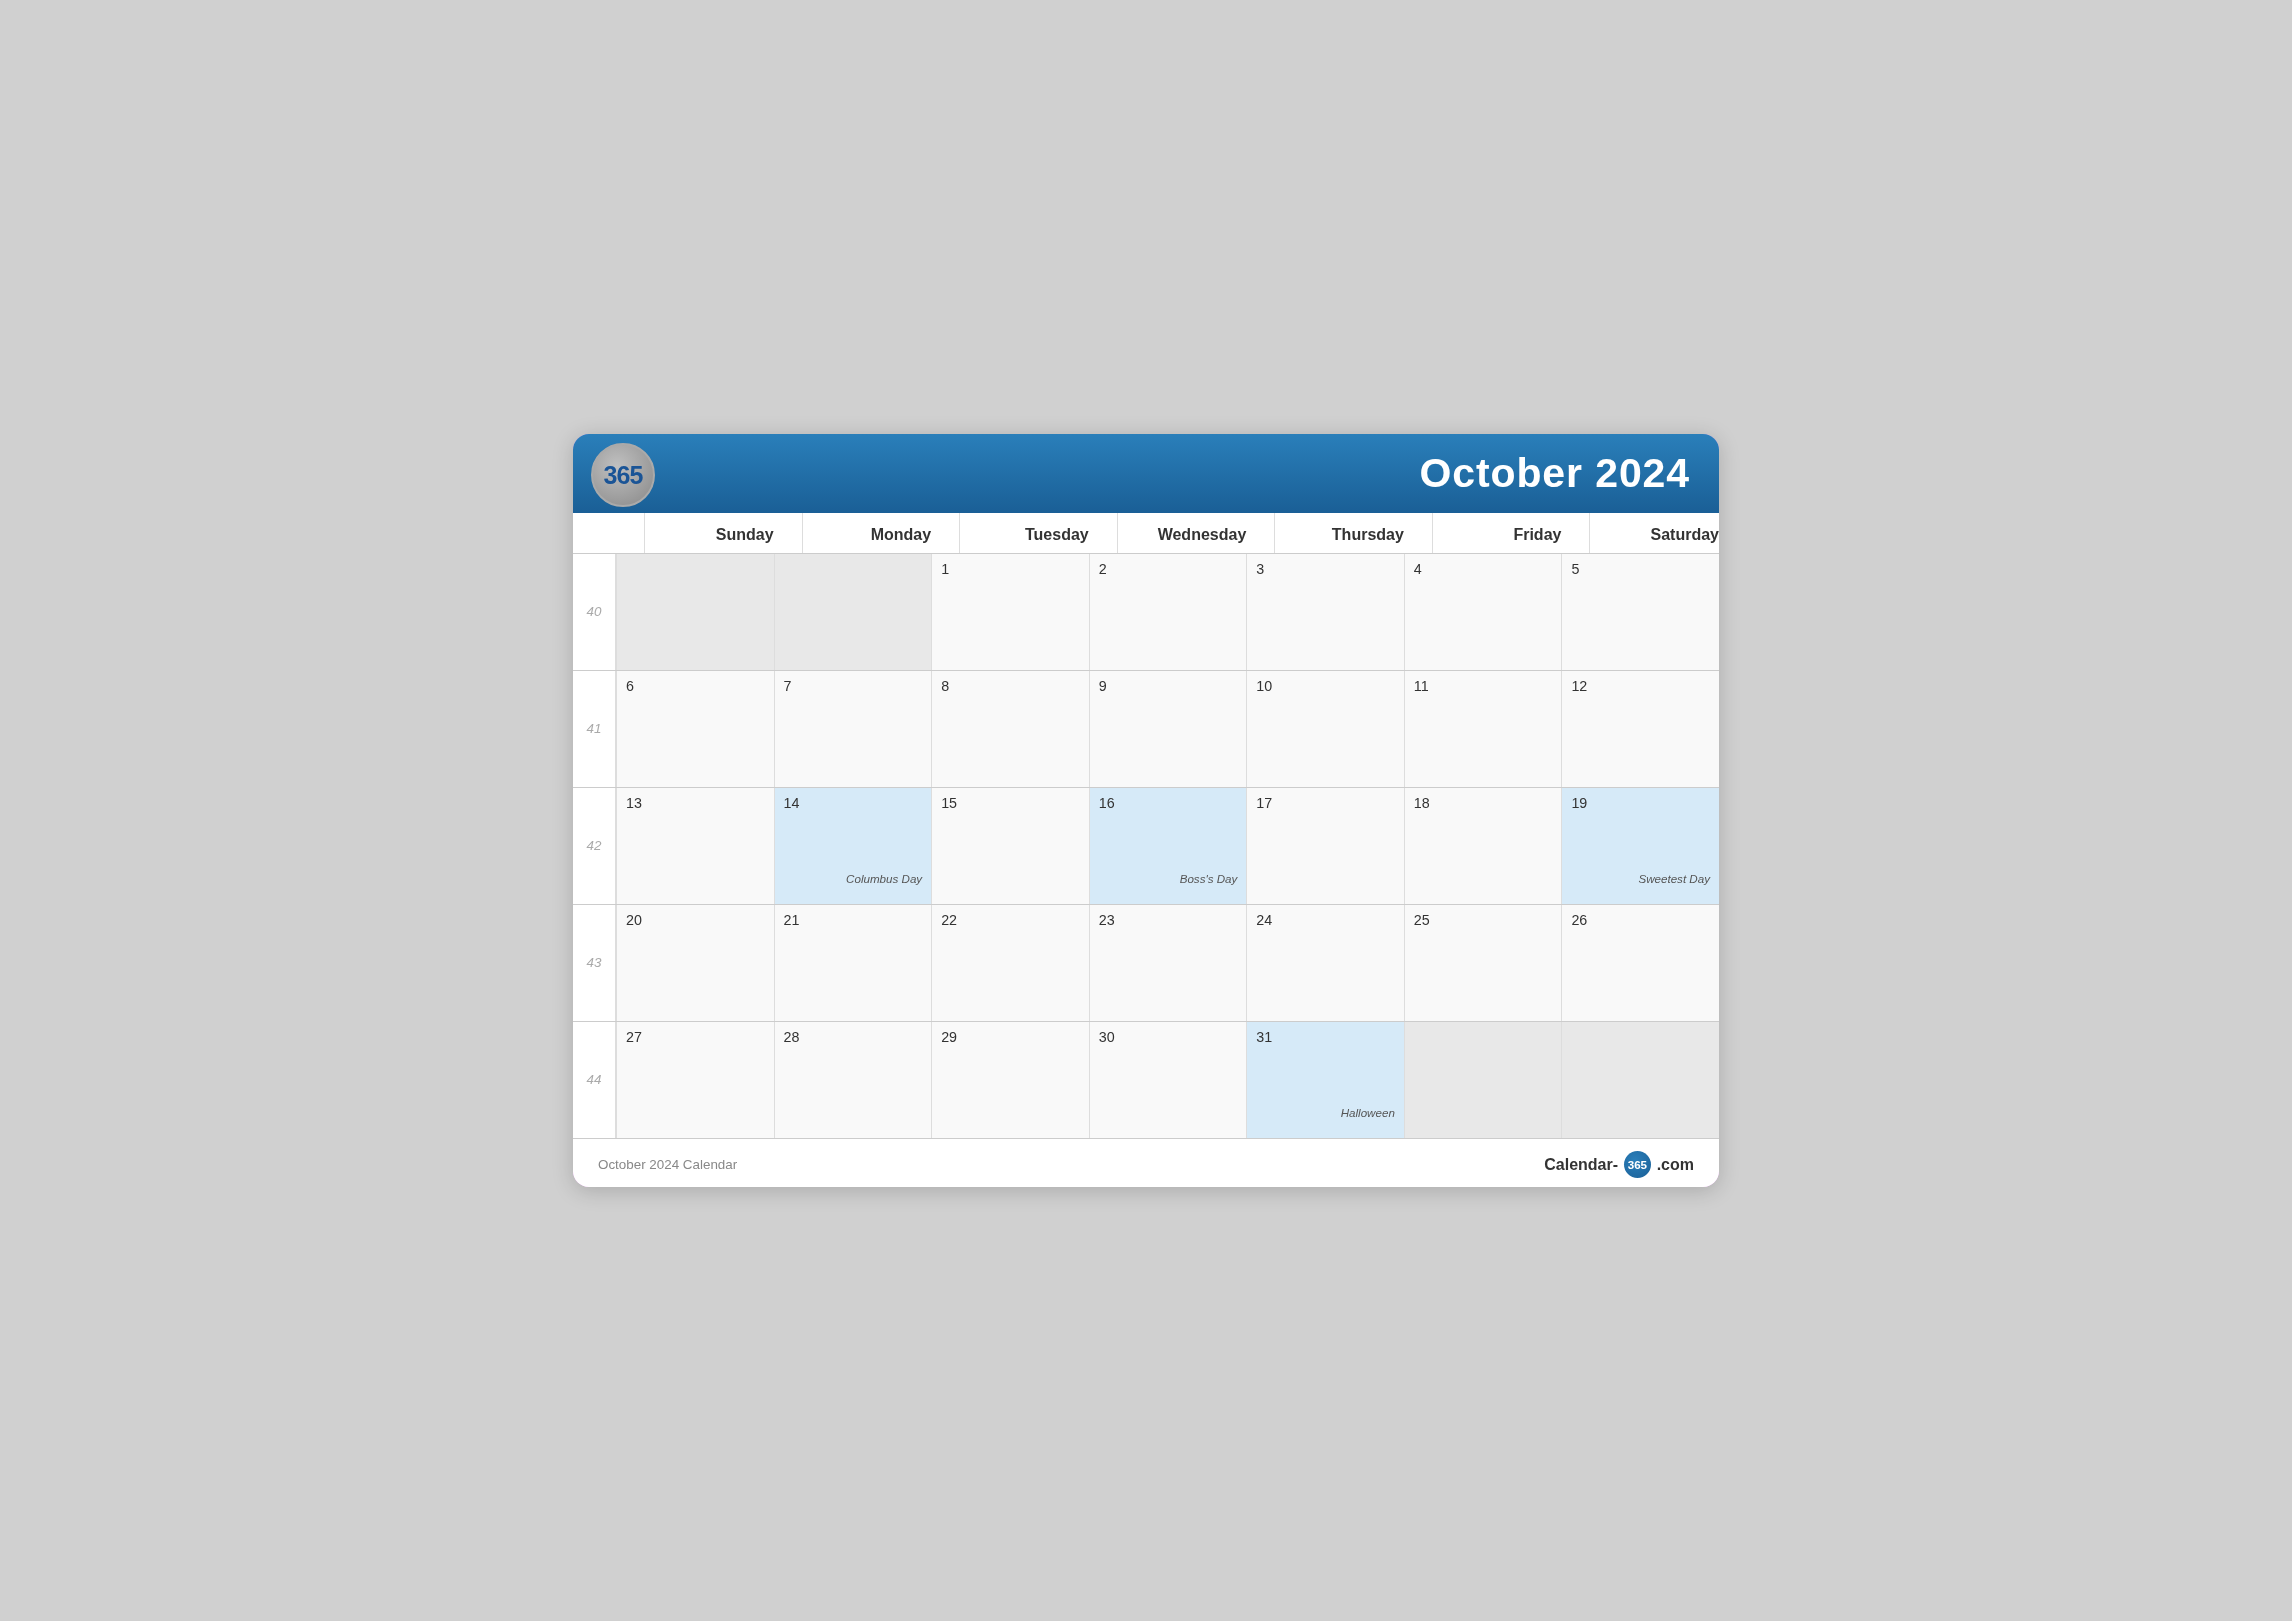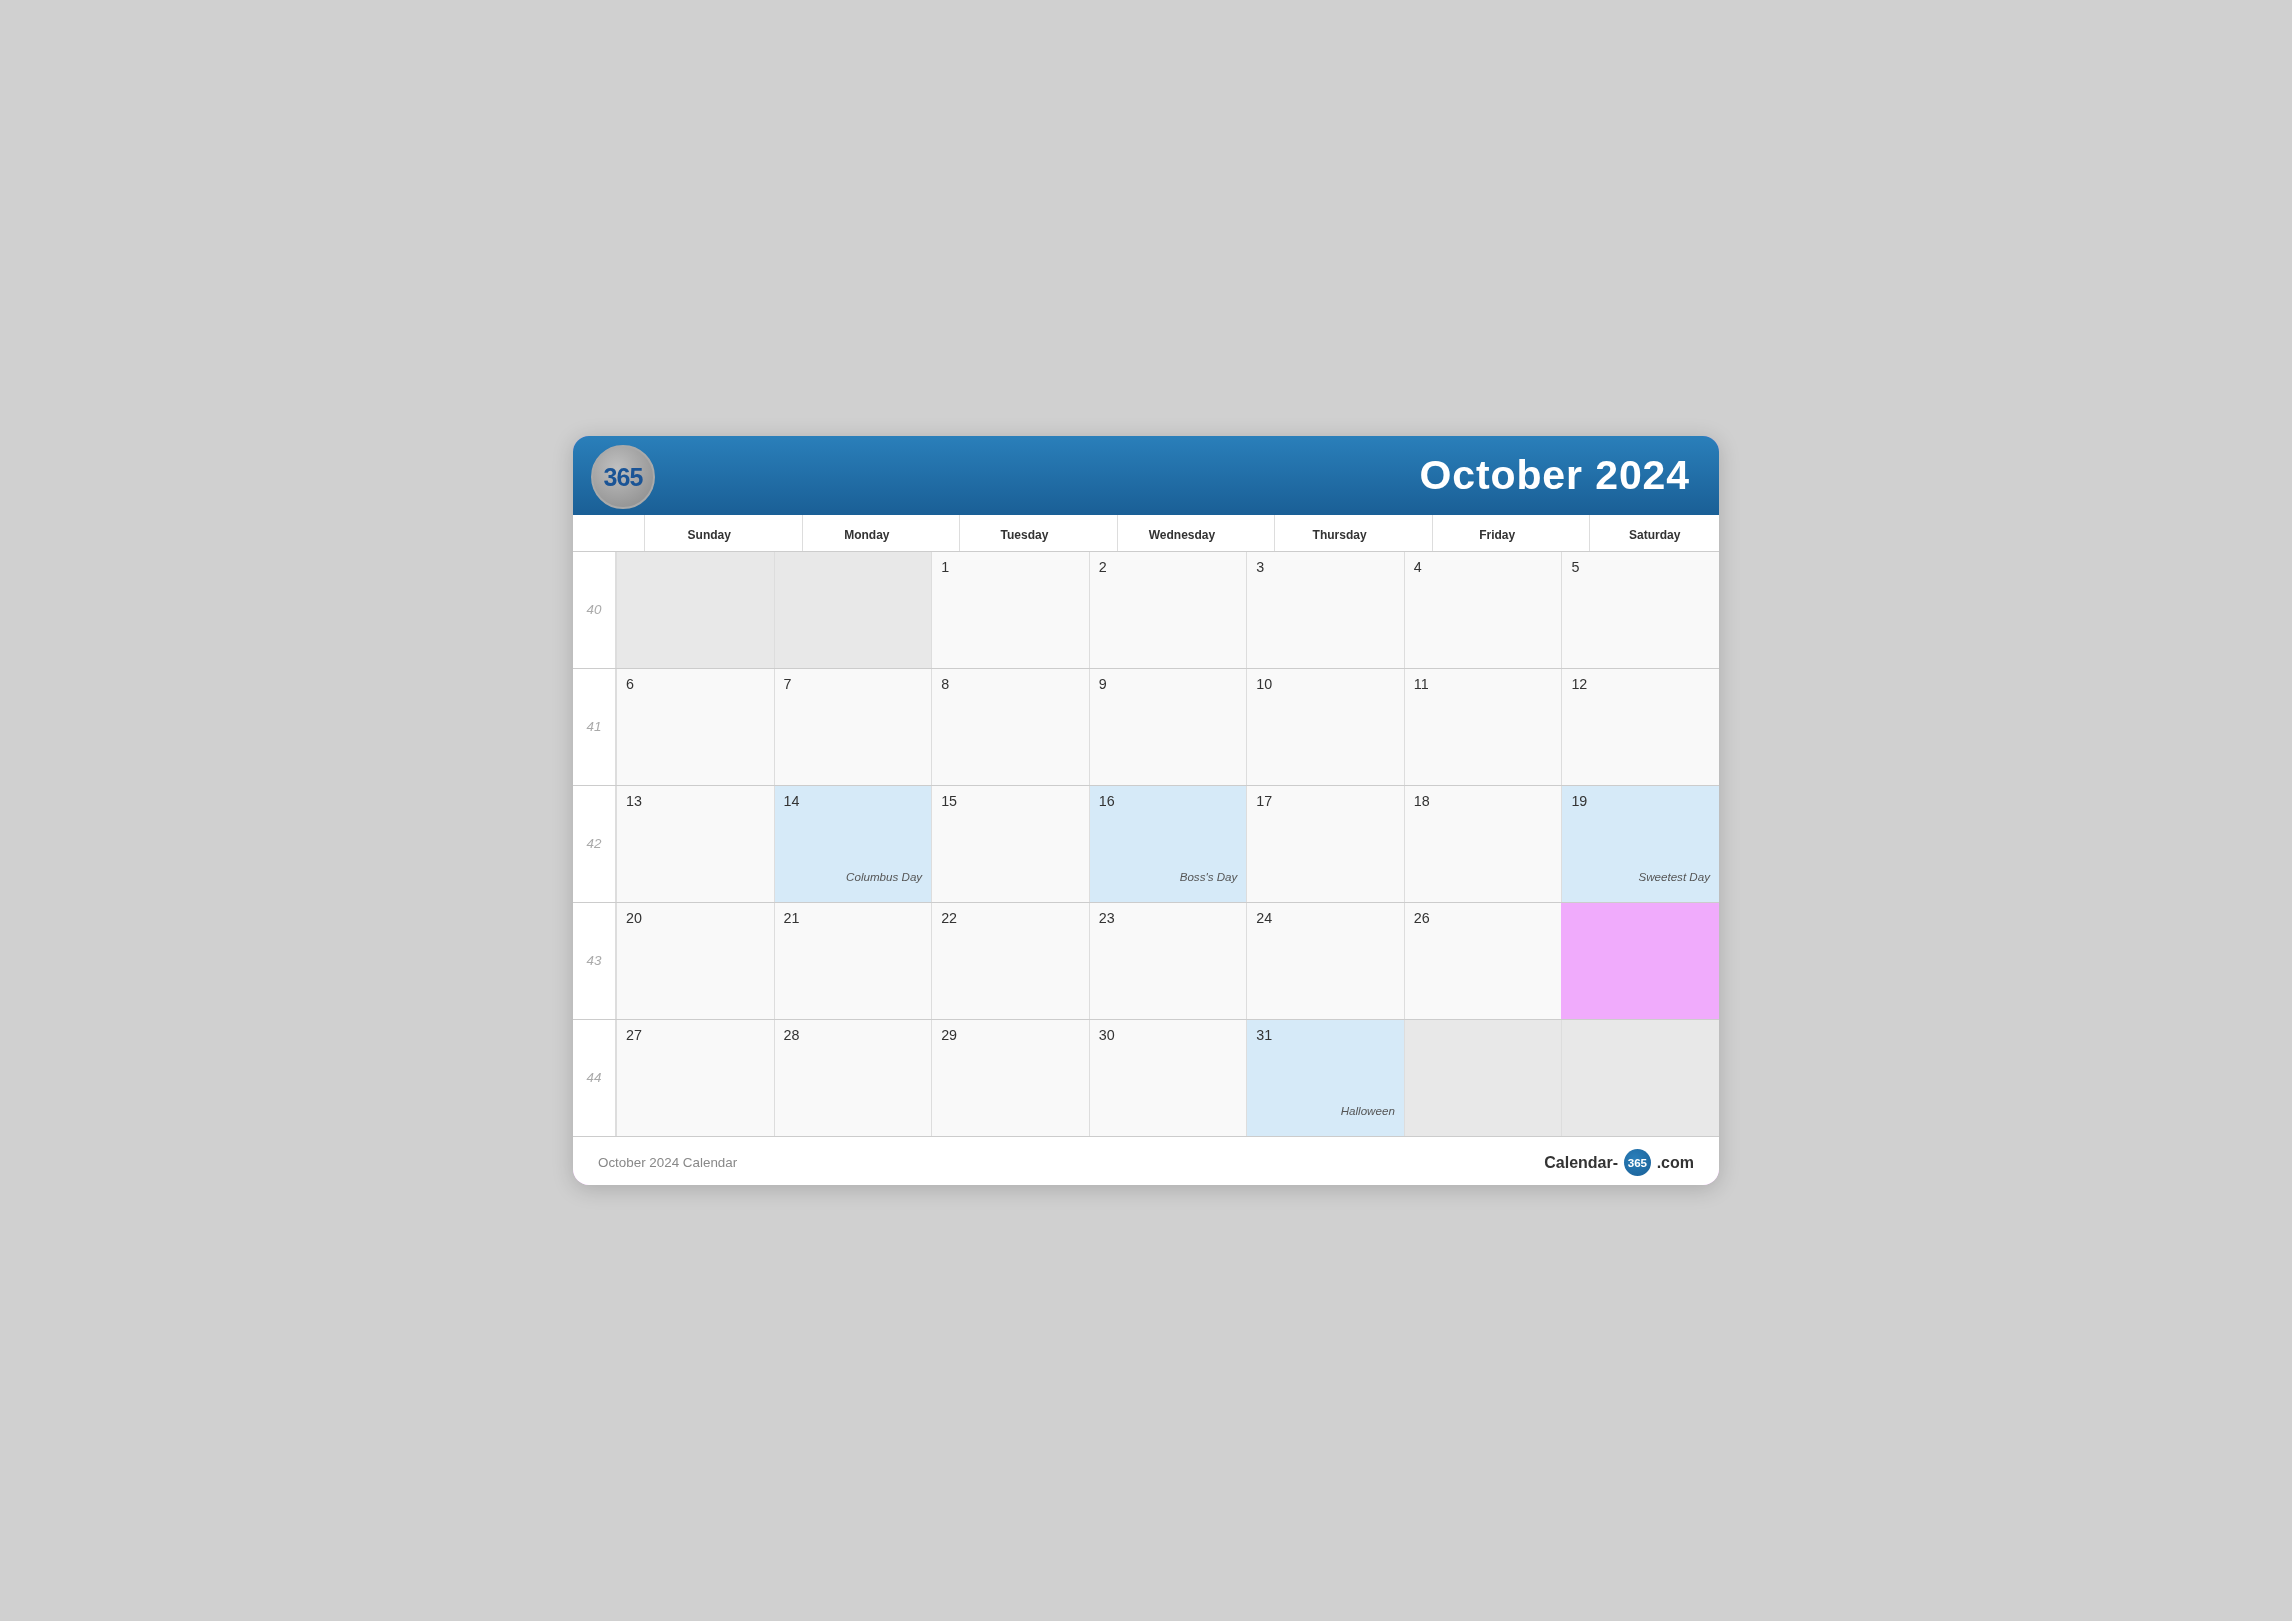--- a/index.html
+++ b/index.html
@@ -62,23 +62,23 @@
     .day-headers {
       display: grid;
       grid-template-columns: 43px repeat(7, 1fr);
       border-bottom: 0.9px solid #ccc;
       background: #fff;
     }
     .day-headers .week-num-header {
       background: #fff;
     }
     .day-header {
-      text-align: center;
+      text-align: right;
       padding: 12.5px 0 9px;
-      font-size: 12px;
+      font-size: 16px;
       font-weight: 600;
       color: #333;
       border-left: 0.9px solid #ddd;
       margin-left: 28px;
     }
     .week-row {
       display: grid;
       grid-template-columns: 43px repeat(7, 1fr);
       border-bottom: 0.9px solid #ccc;
       min-height: 116px;
@@ -271,20 +271,23 @@
         <div class="cal-cell in-month">
           <span class="cal-day-num">22</span>
         </div>
         <div class="cal-cell in-month">
           <span class="cal-day-num">23</span>
         </div>
         <div class="cal-cell in-month">
           <span class="cal-day-num">24</span>
         </div>
         <div class="cal-cell in-month">
+          <span class="cal-day-num">25</span>
+        </div>
+        <div class="cal-cell in-month">
           <span class="cal-day-num">26</span>
         </div>
       </div>
       <div class="week-row">
         <div class="week-num">44</div>
         <div class="cal-cell in-month">
           <span class="cal-day-num">27</span>
         </div>
         <div class="cal-cell in-month">
           <span class="cal-day-num">28</span>

